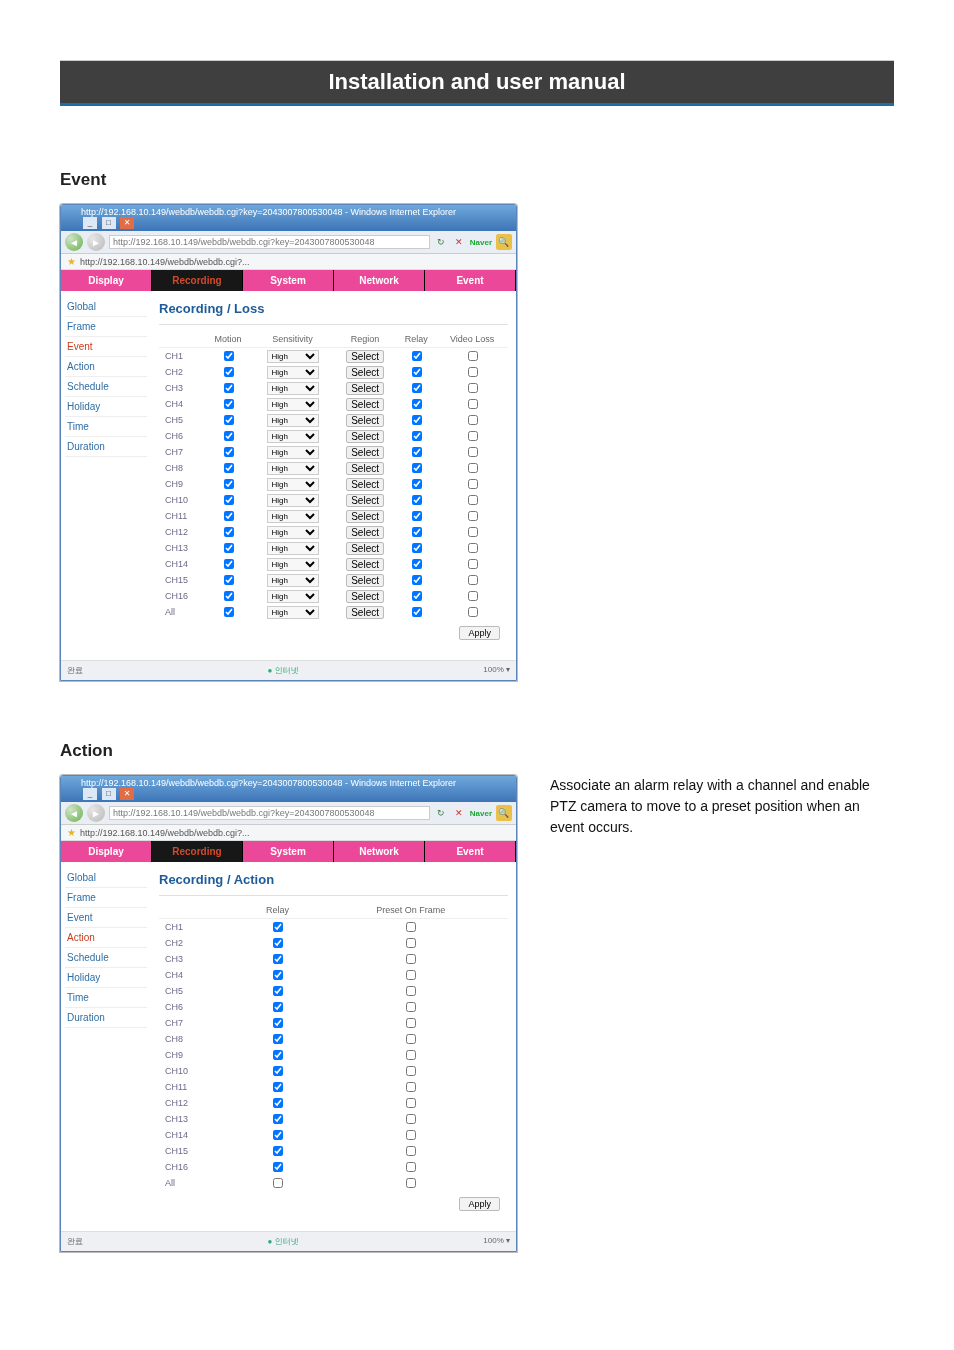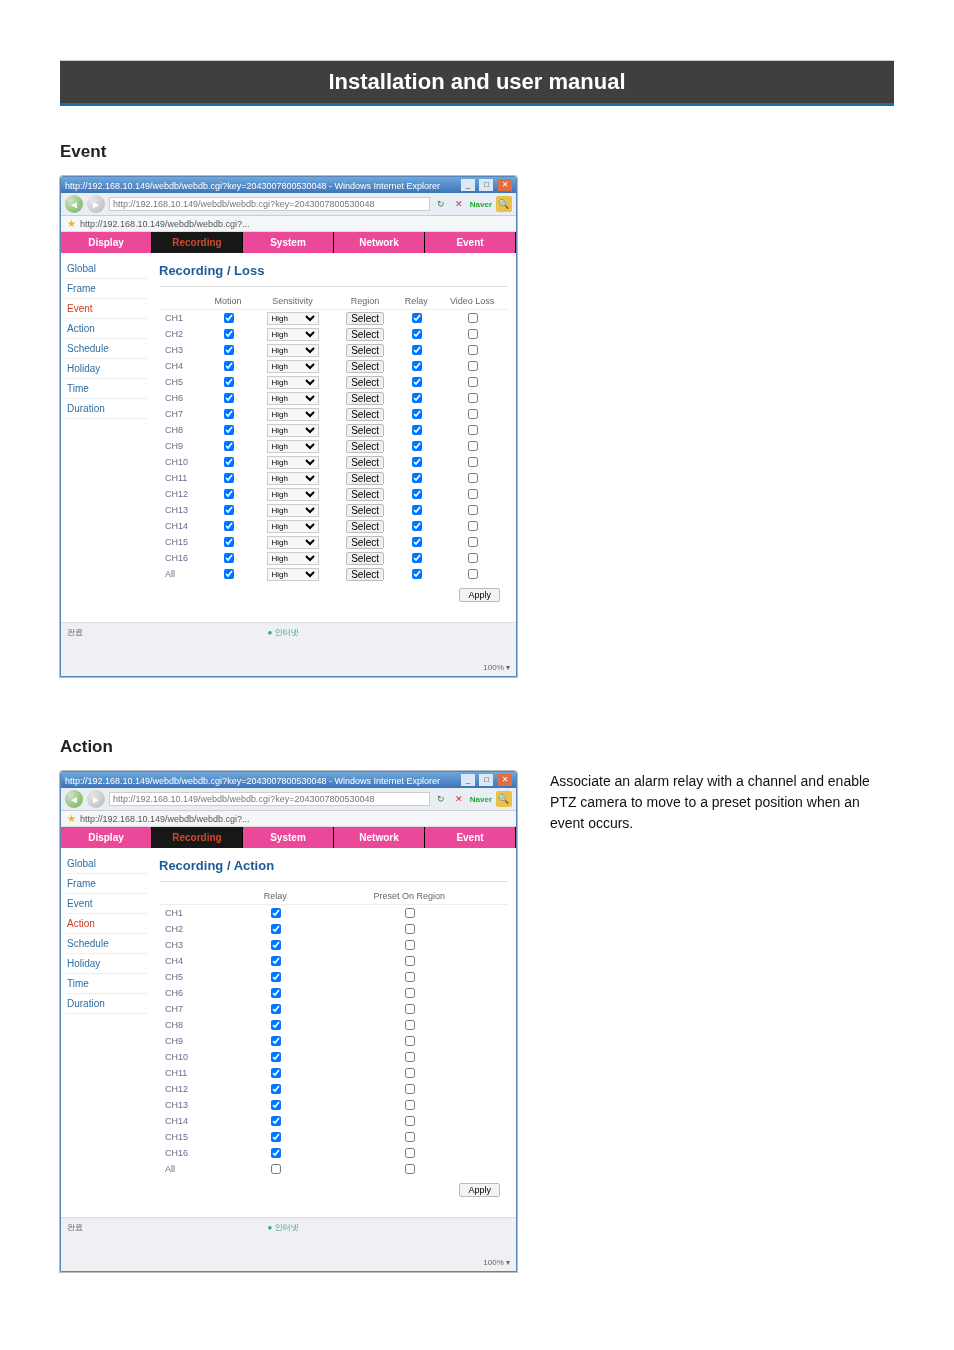--- a/index.html
+++ b/index.html
@@ -16,21 +16,21 @@
   }
   .title-bar {
     background: #3f3f3f;
     color: #fff;
     text-align: center;
     font-size: 22px;
     font-weight: bold;
     padding: 8px 0;
     border-top: 1px solid #ccc;
     border-bottom: 3px solid #1b6fa6;
-    margin-bottom: 36px;
+    margin-bottom: 64px;
   }
   .section-heading {
     font-size: 17px;
     font-weight: bold;
     margin: 10px 0 14px 0;
     color: #222;
   }
   .row2col {
     display: flex;
     gap: 30px;
@@ -43,24 +43,25 @@
   .ie-window {
     border: 1px solid #5b85b8;
     border-radius: 3px 3px 0 0;
     width: 455px;
     font-size: 9px;
     box-shadow: 0 0 0 1px #bbb;
   }
   .ie-titlebar {
     background: linear-gradient(#6fa8dc,#3d74b7);
     color: #fff;
-    padding: 2px 4px;
+    padding: 2px 20px;
     display: flex;
     justify-content: space-between;
-    align-items: flex-end;
+    align-items: flex-start;
+    flex-direction: column;
   }
   .ie-titlebar .buttons span {
     display: inline-block;
     width: 14px; height: 12px;
     background: #dce8f6;
     margin-left: 2px;
     font-size: 8px;
     line-height: 12px;
     text-align: center;
     color: #333;
@@ -211,21 +212,21 @@
   .ie-status {
     background:#eef0f4;
     border-top:1px solid #ddd;
     font-size:8px;
     padding:4px 6px;
     display:flex;
     justify-content:space-between;
     color:#666;
   }
   .ie-status .mid { flex:1; text-align:center; color:#3a7; }
-  .ie-status .zoom { color:#666;margin-top:36px; }
+  .ie-status .zoom { color:#666; }
 
 </style>
 </head>
 <body>
 
 <div class="page">
 
   <div class="title-bar">Installation and user manual</div>
 
   <div class="section-heading">Event</div>
@@ -493,21 +494,21 @@
               <div class="sitem">Duration</div>
             </div>
 
             <div class="panel">
               <div class="panel-title">Recording / Action</div>
               <table class="data">
                 <thead>
                   <tr>
                     <th></th>
                     <th>Relay</th>
-                    <th>Preset On Region</th>
+                    <th>Preset On Frame</th>
                   </tr>
                 </thead>
                 <tbody id="action-tbody">
                     <tr>
                       <td class="ch">CH1</td>
                       <td><input type="checkbox" class="cbx" checked="" style=""></td>
                       <td><input type="checkbox" class="cbx" style=""></td>
                     </tr>
                     <tr>
                       <td class="ch">CH2</td>

